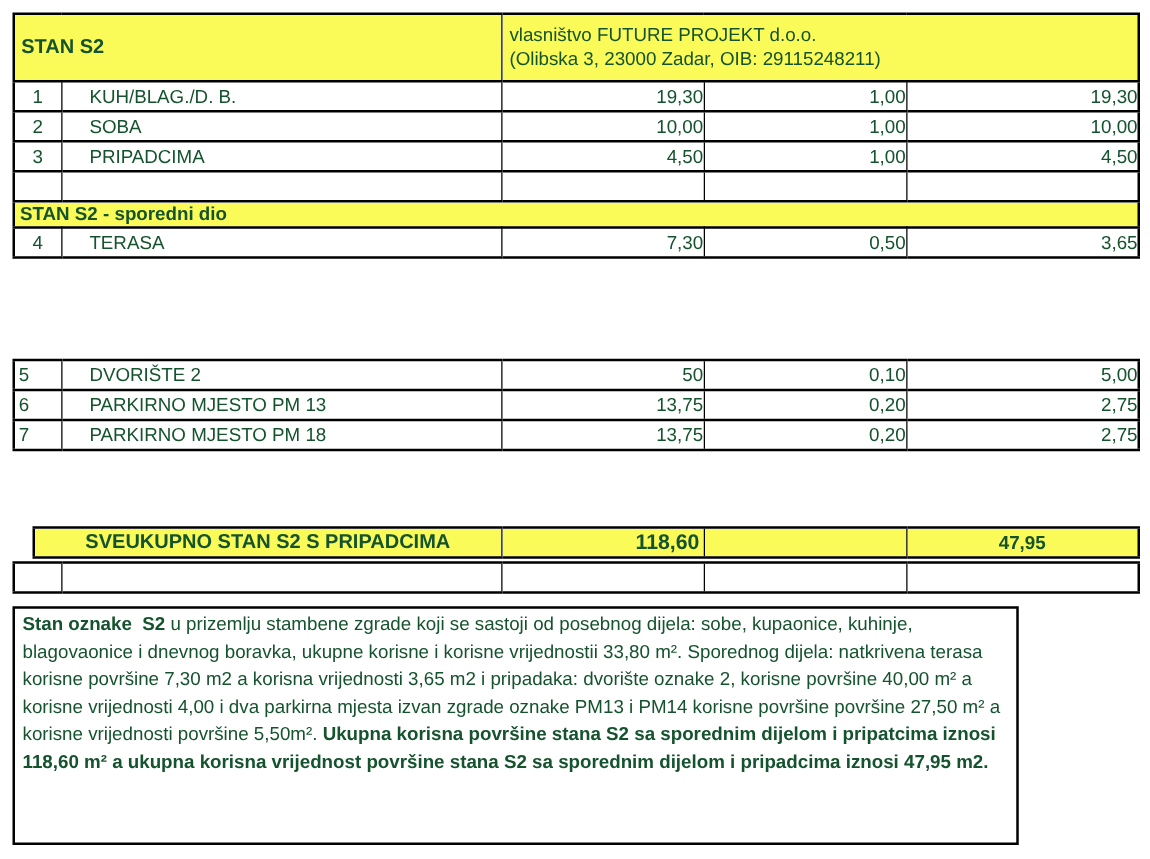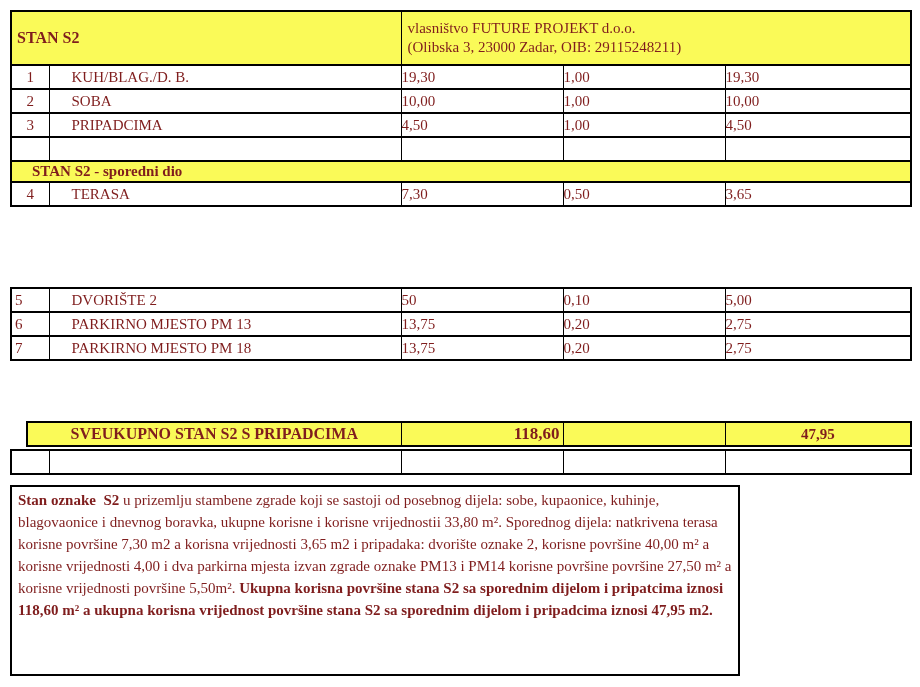--- a/index.html
+++ b/index.html
@@ -2,22 +2,22 @@
 <html><head>
 <meta charset="utf-8">
 <style>
   * { margin: 0; padding: 0; box-sizing: border-box; }
   html, body { background: #ffffff; }
   .page {
     position: relative;
     width: 920px;
     height: 687px;
     background: #ffffff;
-    font-family: Liberation Serif, serif;
-    color: #7f1d1d;
+    font-family: Liberation Sans, sans-serif;
+    color: #14532d;
     overflow: hidden;
   }
   table {
     border-collapse: collapse;
     table-layout: fixed;
     position: absolute;
     background: #ffffff;
   }
   td {
     border: 1px solid #000;
@@ -36,30 +36,30 @@
   .t-blank { top: 449px; }
   .hl { background: #fafa58; }
   .bold { font-weight: 700; }
   .head-row td { height: 54px; }
   .title-cell { font-weight: 700; font-size: 16px; padding-left: 5px; }
   .owner-cell { padding-left: 6px; line-height: 1.3; white-space: normal; }
   .owner-cell div { white-space: nowrap; }
   .num-c { text-align: center; }
   .num-l { text-align: left; padding-left: 3px; }
   .name-cell { padding-left: 22px; }
-  .val { text-align: left; }
-  .section-row td { height: 21px; font-weight: 700; padding-left: 20px; }
+  .val { text-align: right; }
+  .section-row td { height: 21px; font-weight: 700; padding-left: 4px; }
   .total-row td { height: 24px; font-weight: 700; }
   .grand-label { text-align: center; font-weight: 700; font-size: 16px; margin-left: 12px; }
   .grand-area { text-align: right; font-weight: 700; font-size: 17px; padding-right: 3px; }
   .grand-val { text-align: center; font-weight: 700; font-size: 15px; }
   .desc-box {
     position: absolute;
     top: 485px; left: 10px;
-    width: 730px; height: 191px;
+    width: 805px; height: 191px;
     border: 2px solid #000;
     padding: 2px 6px;
     font-size: 15px;
     line-height: 22px;
     white-space: pre-wrap;
   }
 </style>
 </head>
 <body>
 

